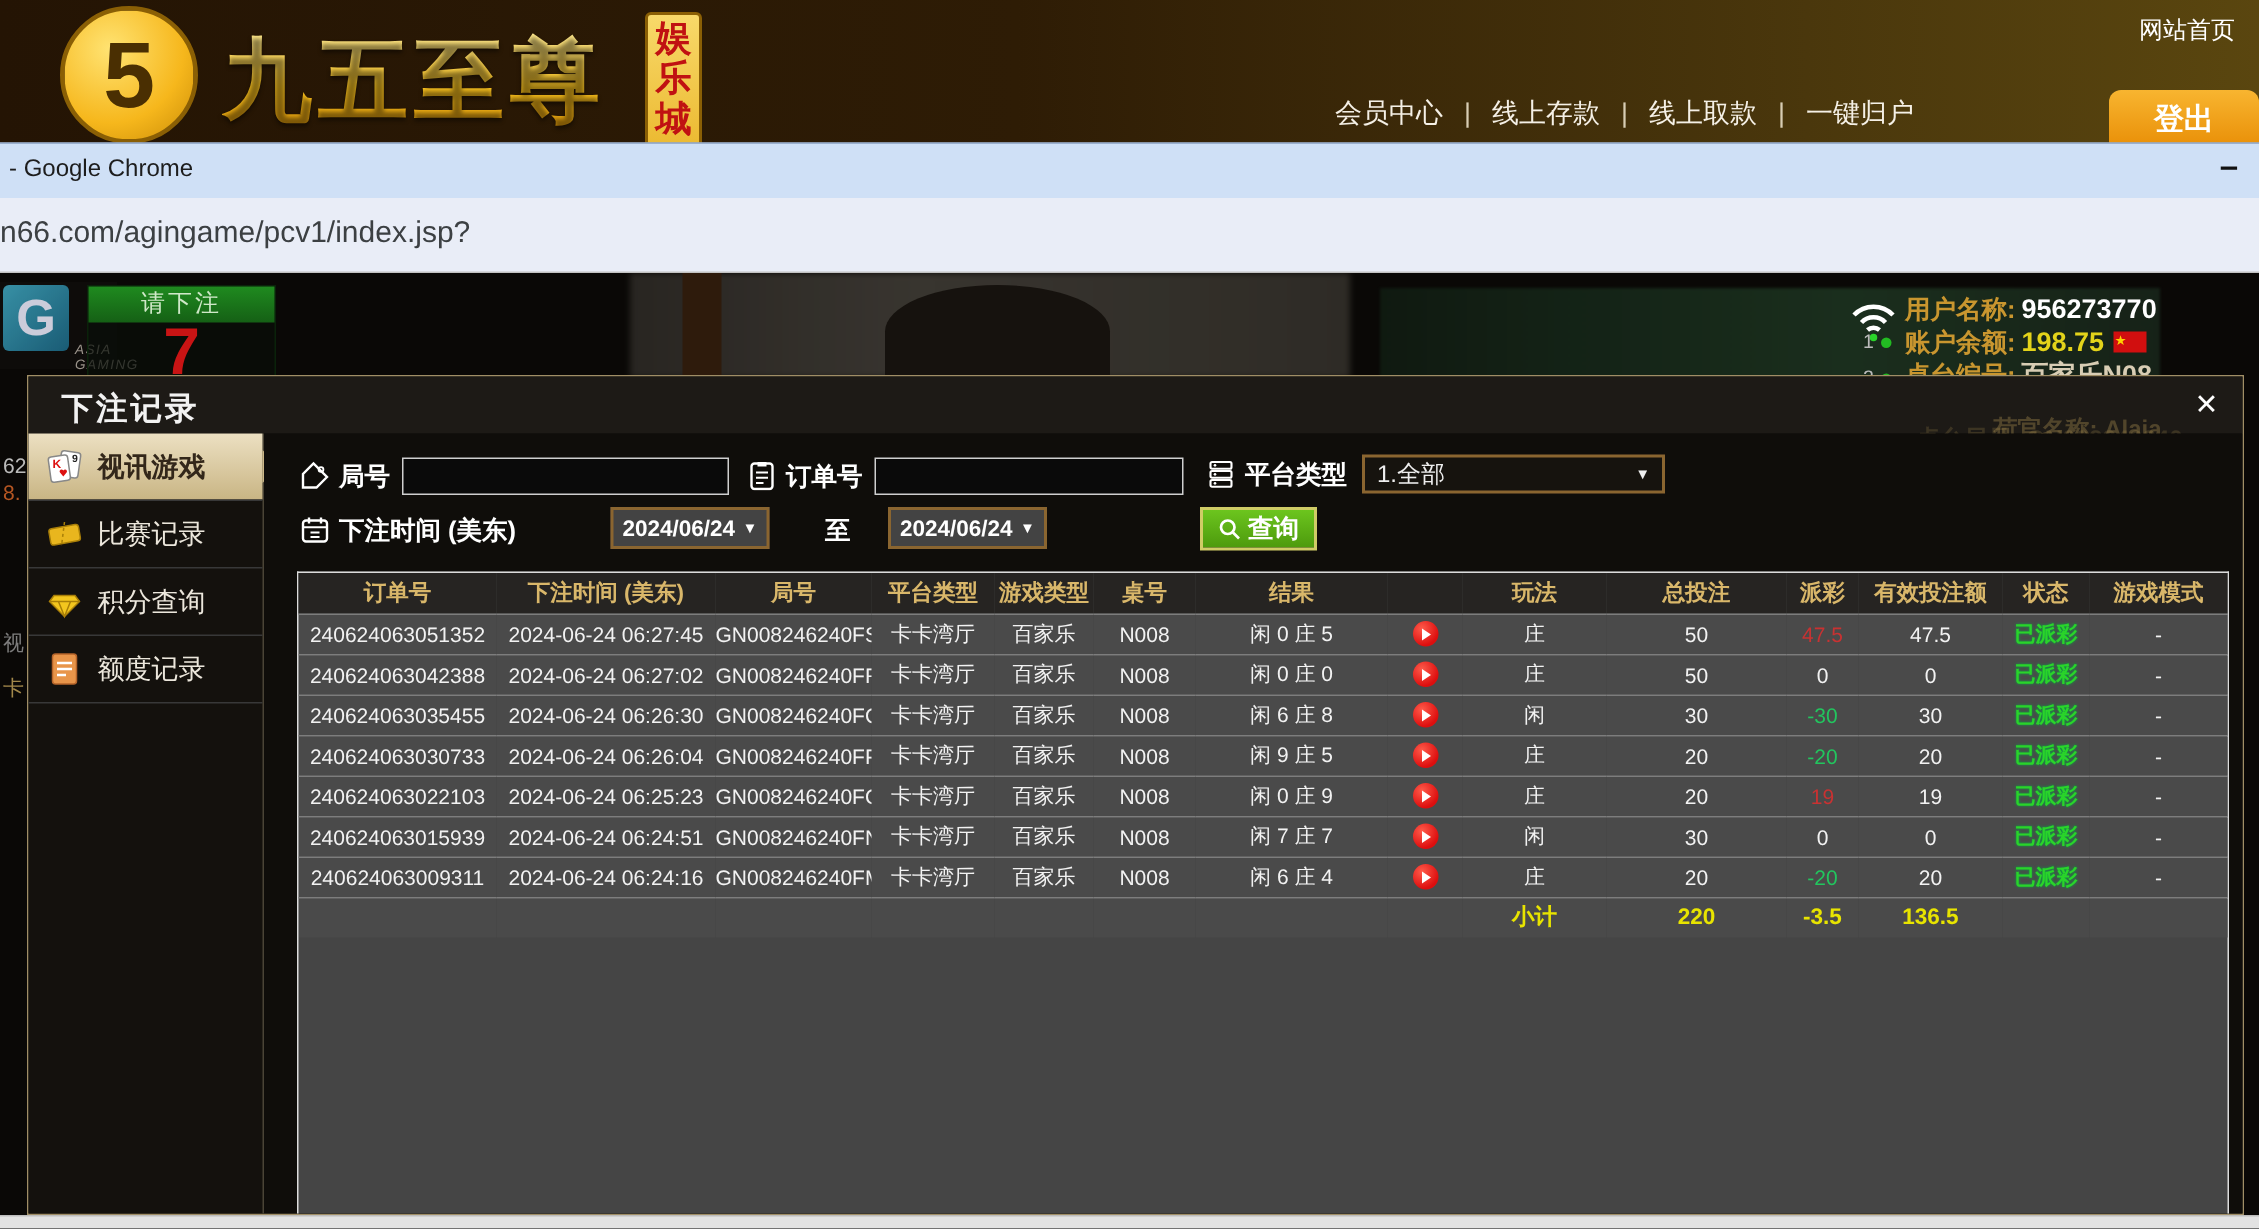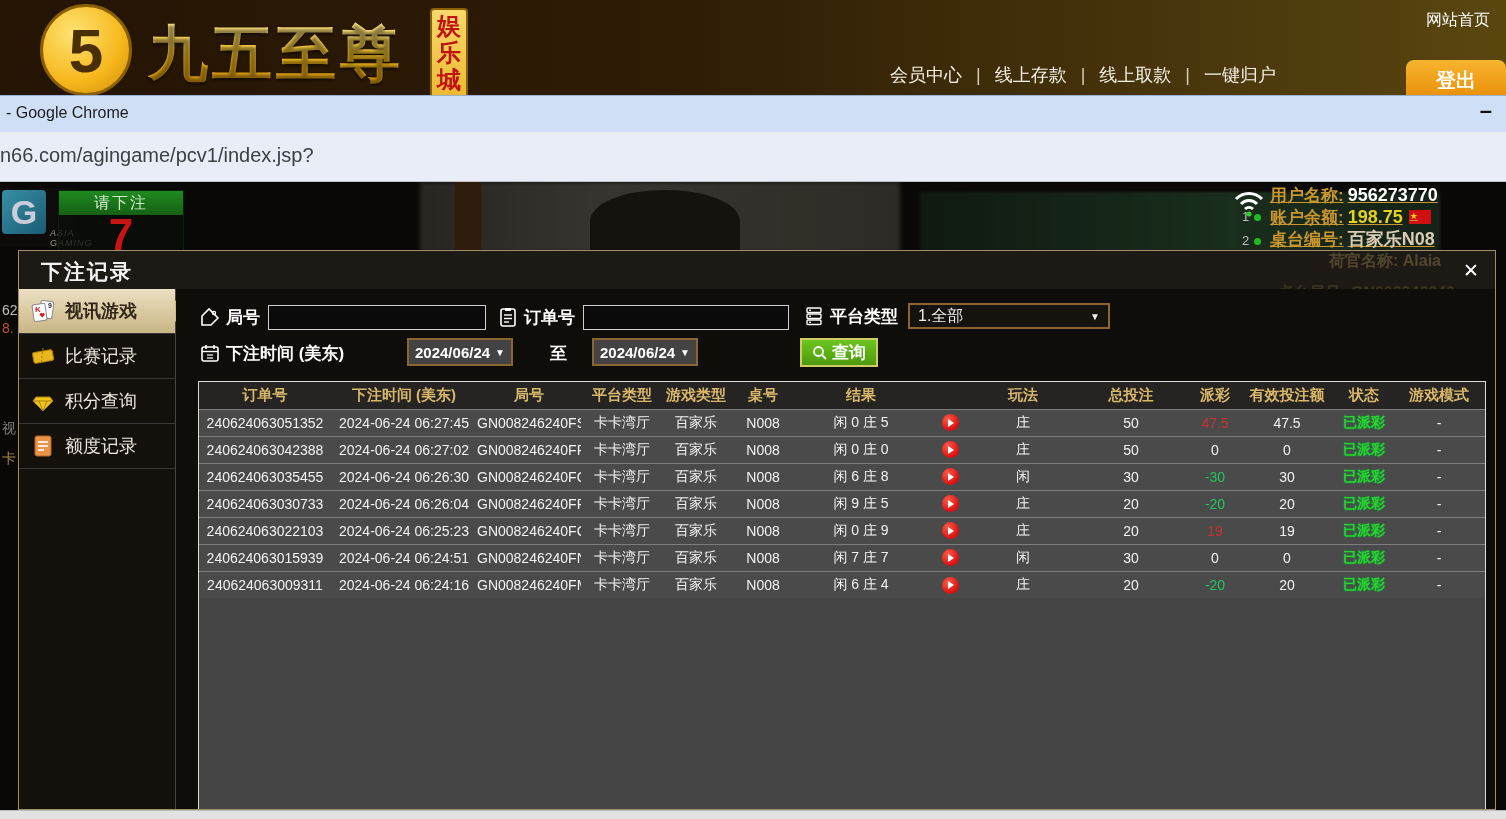--- a/index.html
+++ b/index.html
@@ -50,21 +50,21 @@
   #ag-g { position:absolute; left:2px; top:2px; width:44px; height:44px;
     background:linear-gradient(135deg,#3fa7c0,#1c6a88); color:#eef; font-size:34px; font-weight:bold;
     text-align:center; line-height:44px; border-radius:4px; opacity:.85;}
   #ag-text { position:absolute; left:50px; top:40px; color:#9a938a; font-size:9px; font-style:italic; letter-spacing:1px;}
   #bet-box { position:absolute; left:58px; top:8px; width:126px; height:62px; background:rgba(8,14,8,.7);
     border:1px solid #0a220a; }
   #bet-prompt { height:24px; background:linear-gradient(180deg,#1f8a1f,#156015); color:#cfe8c8;
     text-align:center; font-size:16px; line-height:24px; letter-spacing:2px;}
   #bet-count { color:#c81414; font-size:44px; font-weight:bold; text-align:center; line-height:40px; }
 
-  #user-info { position:absolute; right:6px; top:3px; width:230px; color:#c9962f; font-size:17px; font-weight:bold;text-decoration:underline;}
+  #user-info { position:absolute; right:6px; top:14px; width:230px; color:#c9962f; font-size:17px; font-weight:bold;}
   #user-info .row { display:flex; align-items:center; height:20px; margin-bottom:2px; white-space:nowrap;}
   #user-info .val { color:#fff; margin-left:4px; font-size:18px;}
   #user-info .val-balance { color:#e3d31a; margin-left:4px; font-size:18px;}
   #user-info .val-table { color:#d8cdb4; margin-left:4px; font-size:18px;}
   #wifi { position:absolute; left:-38px; top:2px; }
   #flag { display:inline-block; width:22px; height:14px; background:#d10f0f; margin-left:6px;
     color:#ffd200; font-size:9px; line-height:13px; text-align:left; padding-left:1px; }
   .road-idx { position:absolute; left:-28px; color:#bbb; font-size:13px; font-weight:normal;}
   .road-dot { display:inline-block; width:7px; height:7px; border-radius:50%; background:#22bb22; margin-left:5px;}
 
@@ -73,21 +73,21 @@
   #bottom-strip { position:absolute; left:0; top:810px; width:1506px; height:9px; background:#e2e2e2;
     border-top:1px solid #bdbdbd; }
 
   
   #modal { position:absolute; left:18px; top:68px; width:1478px; height:560px;
     background:#12100c; border:1px solid #a08e66; }
   #modal-header { position:relative; height:38px; background:#1d1a16; }
   #modal-title { position:absolute; left:22px; top:7px; color:#f2f2f2; font-size:21px; font-weight:bold; letter-spacing:2px;}
   #modal-close { position:absolute; right:16px; top:8px; color:#fff; font-size:19px; font-weight:bold; cursor:pointer;}
   .ghost { position:absolute; color:#c9a85c; font-weight:bold; opacity:.30; font-size:16px; white-space:nowrap;}
-  #ghost-dealer { right:54px; top:0; }
+  #ghost-dealer { right:54px; top:25px; }
   #ghost-round { right:40px; top:32px; opacity:.18; }
 
   #modal-body { position:relative; display:flex; height:520px; }
   #sidebar { width:157px; background:#14110d; border-right:1px solid #4a4436; }
   .side-item { position:relative; height:45px; display:flex; align-items:center; gap:10px; padding-left:12px;
     border-bottom:1px solid #383838; color:#ece7dc; font-size:18px; cursor:pointer; }
   .side-item.active { background:linear-gradient(180deg,#ece0c2,#c9b584); color:#33271a; font-weight:bold; }
   .side-item.active::after { content:""; position:absolute; right:-11px; top:50%; margin-top:-11px;
     border-left:11px solid #cdb98a; border-top:11px solid transparent; border-bottom:11px solid transparent; }
   .side-icon { width:24px; height:24px; flex:0 0 24px; }
@@ -458,20 +458,36 @@
                   <td>N008</td>
                   <td>闲 6 庄 4</td>
                   <td><span class="play-btn"></span></td>
                   <td>庄</td>
                   <td>20</td>
                   <td class="pay-green">-20</td>
                   <td>20</td>
                   <td class="status-cell">已派彩</td>
                   <td>-</td>
                 </tr>
+                <tr class="summary">
+                  <td></td>
+                  <td></td>
+                  <td></td>
+                  <td></td>
+                  <td></td>
+                  <td></td>
+                  <td></td>
+                  <td></td>
+                  <td>小计</td>
+                  <td>220</td>
+                  <td>-3.5</td>
+                  <td>136.5</td>
+                  <td></td>
+                  <td></td>
+                </tr>
               </tbody>
           </table>
         </div>
       </div>
     </div>
   </div>
 </div>
 
 <div id="bottom-strip"></div>
 

